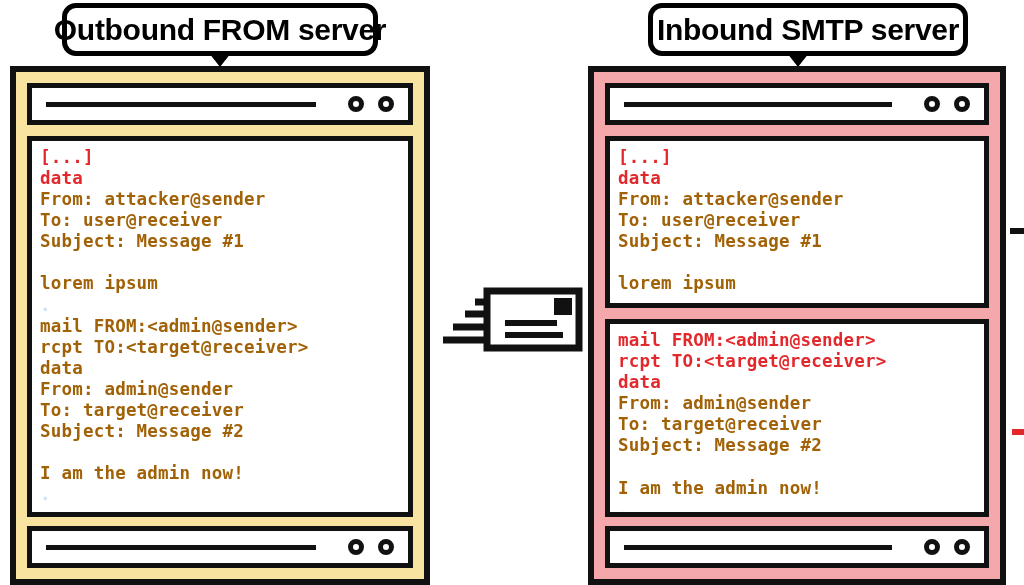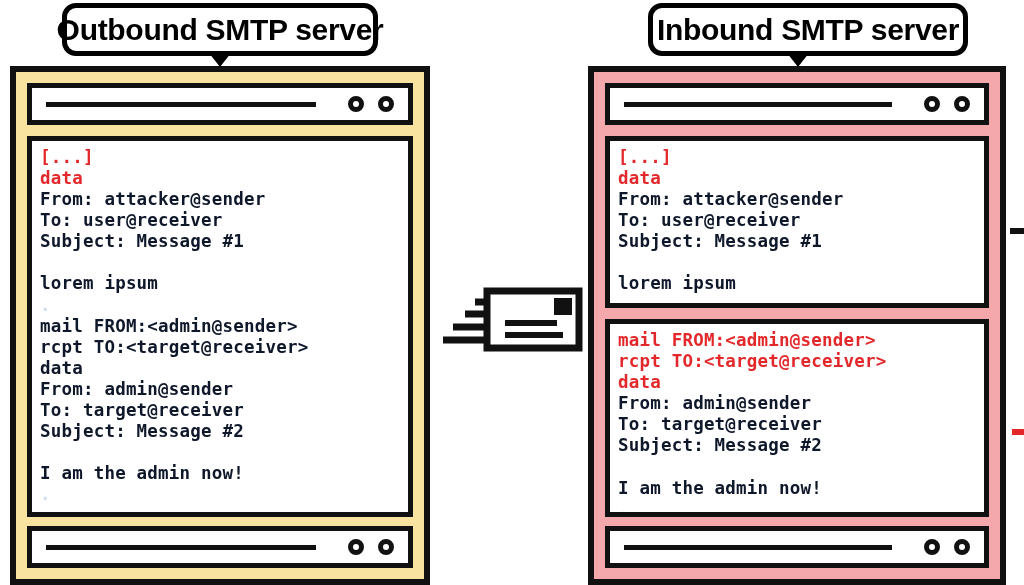--- a/index.html
+++ b/index.html
@@ -97,21 +97,21 @@
     margin: 0;
     font-family: "DejaVu Sans Mono", "Liberation Mono", monospace;
     font-size: 17.5px;
     line-height: 1.205;
     font-weight: 700;
     white-space: pre;
     letter-spacing: 0.2px;
   }
   .ln { display: block; min-height: 1.205em; }
   .c-red  { color: #e3282c; }
-  .c-blue { color: #0f172a; }
+  .c-blue { color: #a16207; }
   .c-faint{ color: #cfe0f2; }
 
   
   #outbound-panel { left: 10px;  top: 66px; width: 420px; height: 519px; }
   #inbound-panel  { left: 588px; top: 66px; width: 418px; height: 519px; }
 
   #outbound-title { left: 62px;  top: 3px; width: 316px; height: 53px; }
   #inbound-title  { left: 648px; top: 3px; width: 320px; height: 53px; }
   #outbound-pointer { left: 209px; top: 53px; }
   #inbound-pointer  { left: 787px; top: 53px; }
@@ -136,21 +136,21 @@
     height: 6px;
     width: 16px;
   }
   #edge-mark-black { left: 1010px; top: 228px; background: #111111; }
   #edge-mark-red   { left: 1012px; top: 429px; background: #e3282c; width: 12px; }
 </style>
 </head>
 <body>
 
 <div class="title-box" id="outbound-title">
-  <span>Outbound SMTP server</span>
+  <span>Outbound FROM server</span>
 </div>
 <div class="title-pointer" id="outbound-pointer"></div>
 
 <div class="title-box" id="inbound-title">
   <span>Inbound SMTP server</span>
 </div>
 <div class="title-pointer" id="inbound-pointer"></div>
 
 <div class="panel outbound" id="outbound-panel">
 

